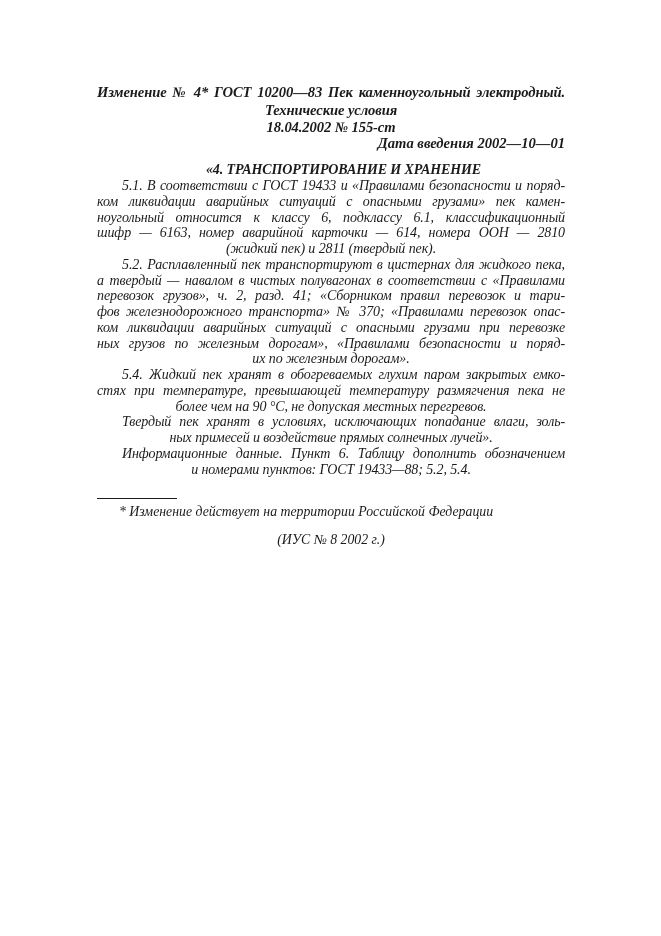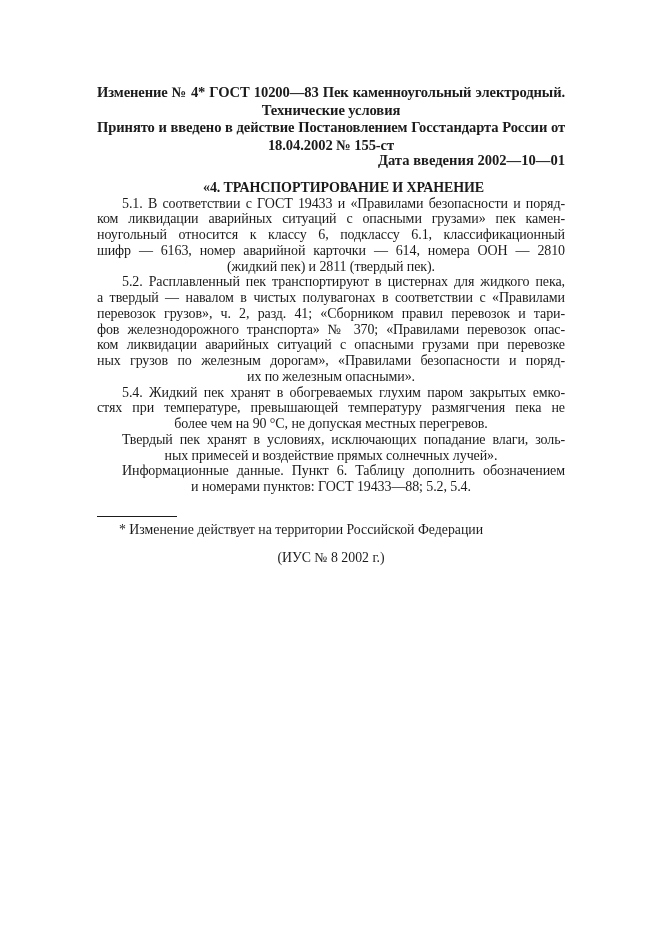--- a/index.html
+++ b/index.html
@@ -8,20 +8,21 @@
     background: #ffffff;
   }
   .page {
     position: relative;
     width: 569px;
     height: 936px;
     background: #ffffff;
     overflow: hidden;
     font-family: "Liberation Serif", "DejaVu Serif", serif;
     color: #1b1b1b;
+    font-style: italic;
   }
   .content {
     position: absolute;
     left: 97px;
     top: 84px;
     width: 468px;
   }
   
   .line {
     text-align: center;
@@ -80,21 +81,20 @@
 
 <div class="page">
   <div class="content">
 
     <div class="header">
       <div class="hgroup">
           <div class="line jl">Изменение № 4* ГОСТ 10200—83 Пек каменноугольный электродный.</div>
           <div class="line">Технические условия</div>
         </div>
       <div class="hgroup">
-          <div class="line jl">Принято и введено в действие Постановлением Госстандарта России от</div>
           <div class="line">18.04.2002 № 155-ст</div>
         </div>
       <div class="date-line">Дата введения 2002—10—01</div>
     </div>
 
     <div class="bodytext">
         <div class="para bold">
           <div class="line">«4. ТРАНСПОРТИРОВАНИЕ И ХРАНЕНИЕ</div>
         </div>
         <div class="para">
@@ -104,21 +104,21 @@
           <div class="line jl">шифр — 6163, номер аварийной карточки — 614, номера ООН — 2810</div>
           <div class="line">(жидкий пек) и 2811 (твердый пек).</div>
         </div>
         <div class="para">
           <div class="line jl">5.2. Расплавленный пек транспортируют в цистернах для жидкого пека,</div>
           <div class="line jl">а твердый — навалом в чистых полувагонах в соответствии с «Правилами</div>
           <div class="line jl">перевозок грузов», ч. 2, разд. 41; «Сборником правил перевозок и тари-</div>
           <div class="line jl">фов железнодорожного транспорта» № 370; «Правилами перевозок опас-</div>
           <div class="line jl">ком ликвидации аварийных ситуаций с опасными грузами при перевозке</div>
           <div class="line jl">ных грузов по железным дорогам», «Правилами безопасности и поряд-</div>
-          <div class="line">их по железным опасными».</div>
+          <div class="line">их по железным дорогам».</div>
         </div>
         <div class="para">
           <div class="line jl">5.4. Жидкий пек хранят в обогреваемых глухим паром закрытых емко-</div>
           <div class="line jl">стях при температуре, превышающей температуру размягчения пека не</div>
           <div class="line">более чем на 90 °С, не допуская местных перегревов.</div>
         </div>
         <div class="para">
           <div class="line jl">Твердый пек хранят в условиях, исключающих попадание влаги, золь-</div>
           <div class="line">ных примесей и воздействие прямых солнечных лучей».</div>
         </div>

